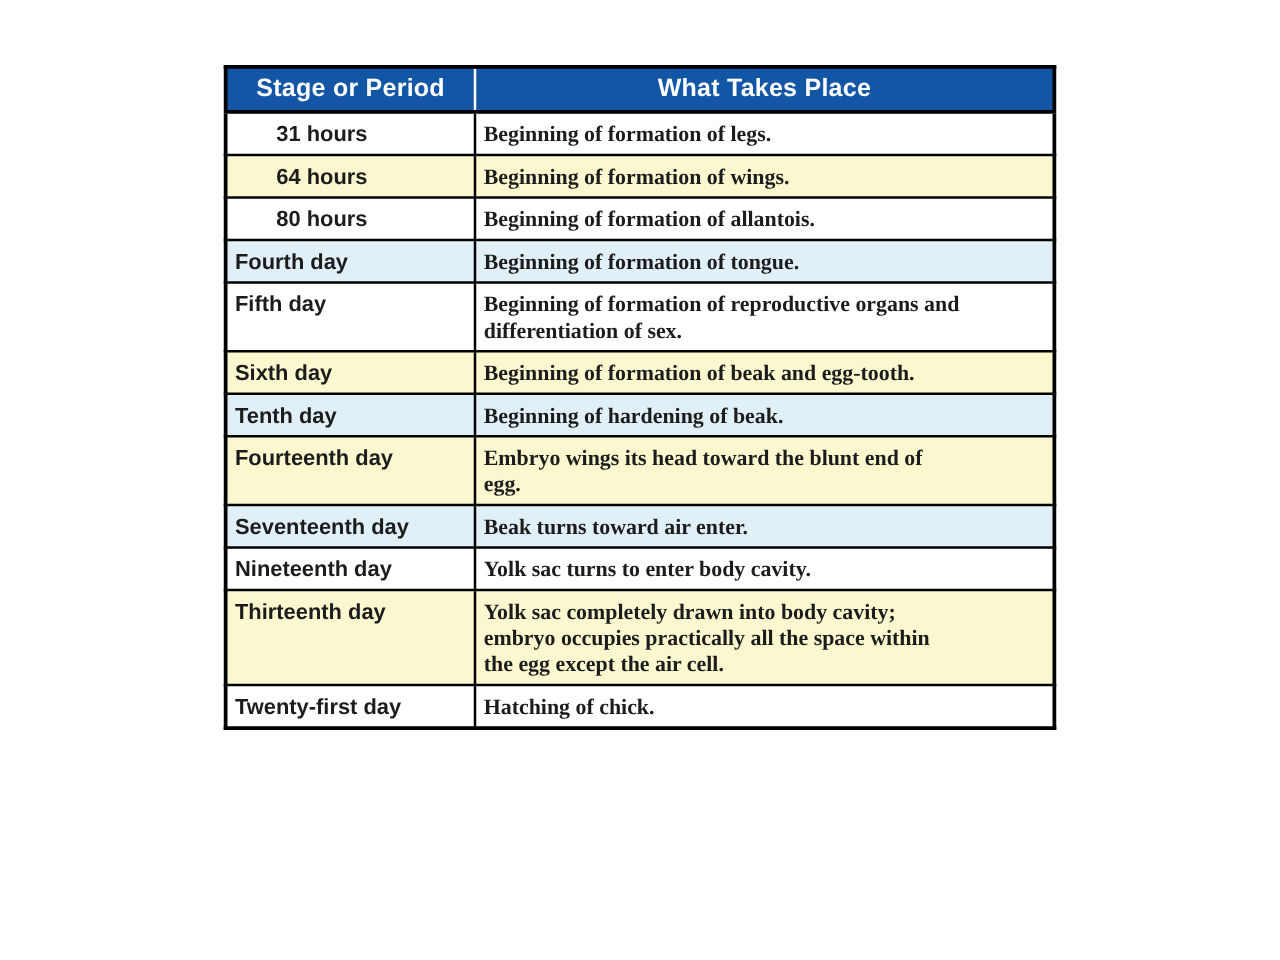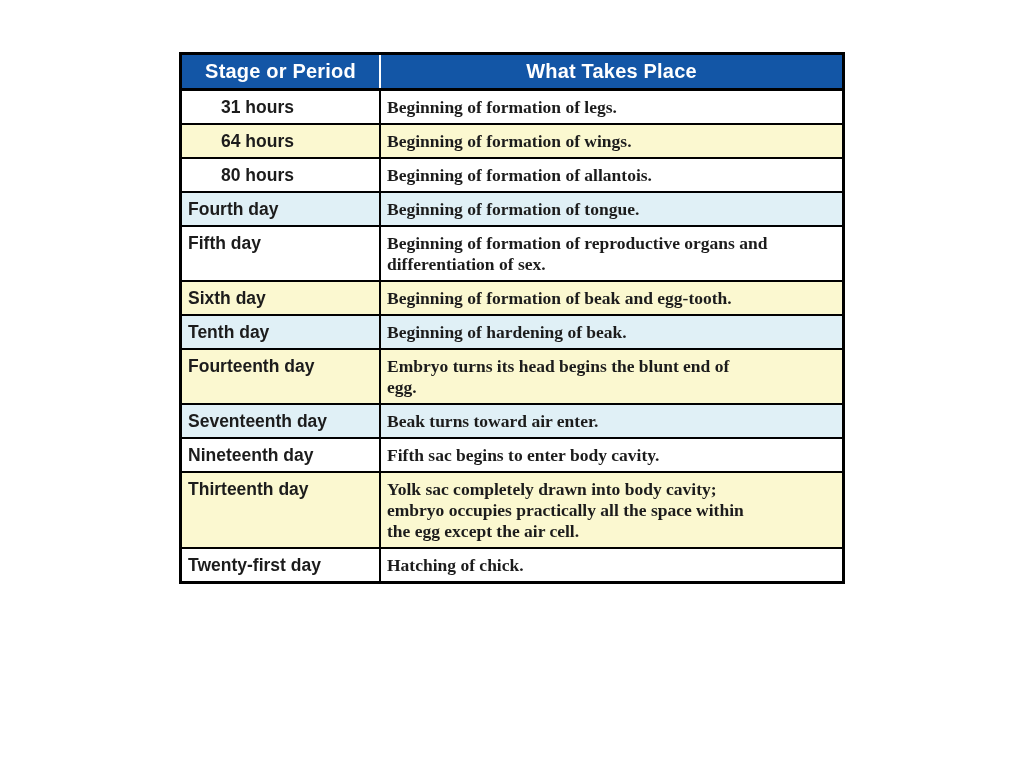--- a/index.html
+++ b/index.html
@@ -102,30 +102,30 @@
         <tr class="cream">
           <td class="stage">Sixth day</td>
           <td class="event">Beginning of formation of beak and egg-tooth.</td>
         </tr>
         <tr class="blue">
           <td class="stage">Tenth day</td>
           <td class="event">Beginning of hardening of beak.</td>
         </tr>
         <tr class="cream">
           <td class="stage">Fourteenth day</td>
-          <td class="event">Embryo turns its head begins the blunt end of
+          <td class="event">Embryo wings its head toward the blunt end of
 egg.</td>
         </tr>
         <tr class="blue">
           <td class="stage">Seventeenth day</td>
           <td class="event">Beak turns toward air enter.</td>
         </tr>
         <tr class="white">
           <td class="stage">Nineteenth day</td>
-          <td class="event">Fifth sac begins to enter body cavity.</td>
+          <td class="event">Yolk sac turns to enter body cavity.</td>
         </tr>
         <tr class="cream">
           <td class="stage">Thirteenth day</td>
           <td class="event">Yolk sac completely drawn into body cavity;
 embryo occupies practically all the space within
 the egg except the air cell.</td>
         </tr>
         <tr class="white">
           <td class="stage">Twenty-first day</td>
           <td class="event">Hatching of chick.</td>

